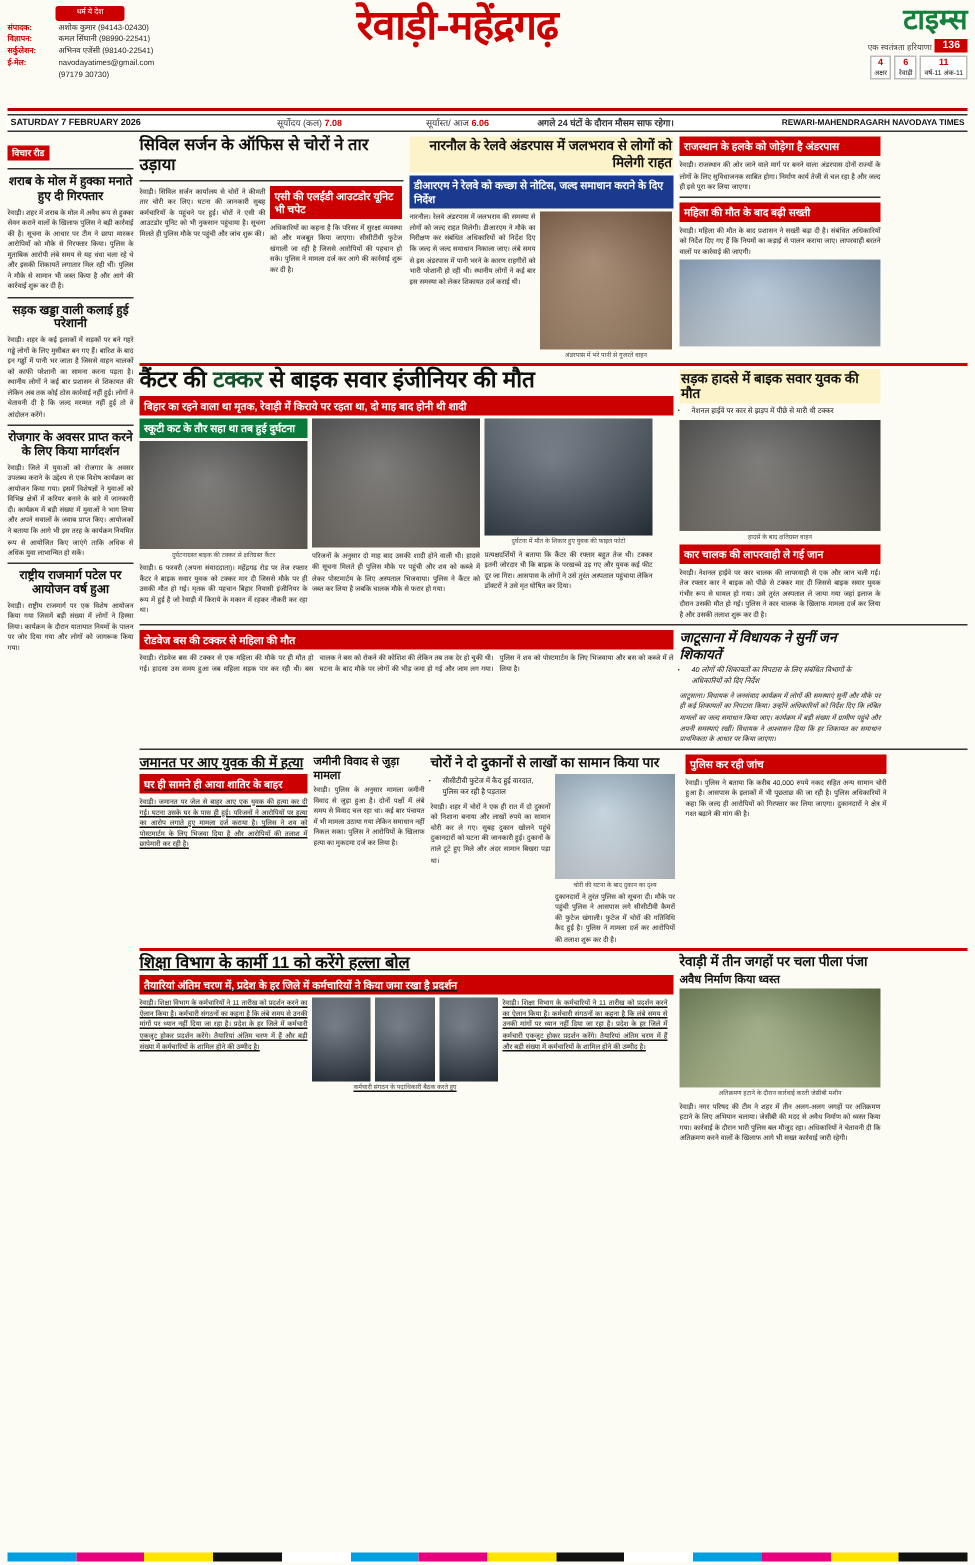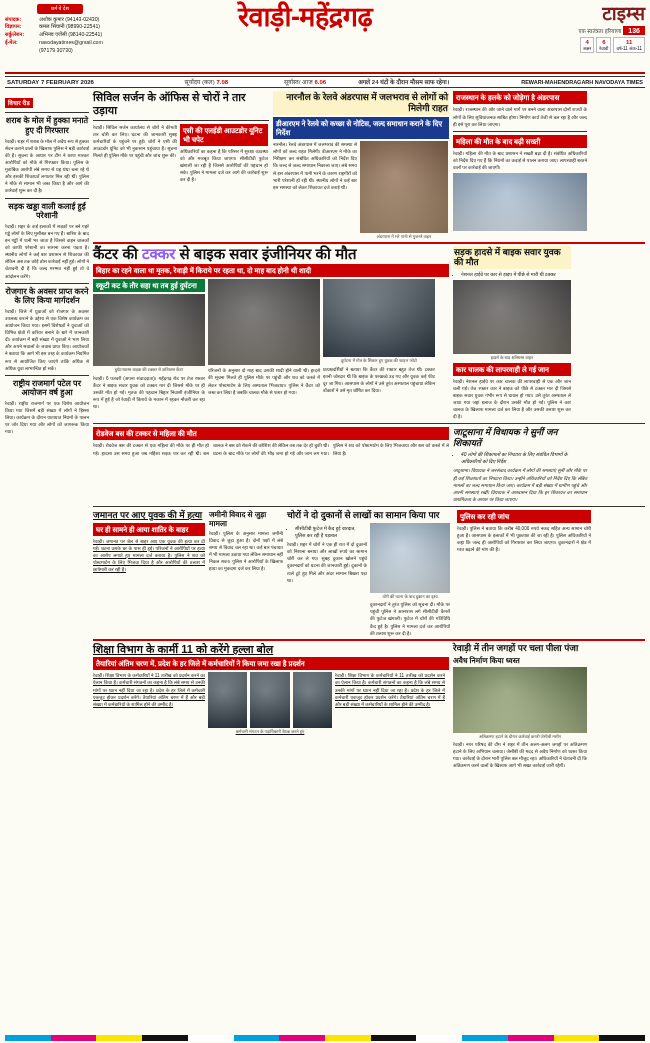--- a/index.html
+++ b/index.html
@@ -14,21 +14,21 @@
   
   .masthead{display:flex;align-items:stretch;border-bottom:2px solid #b00;padding-bottom:18px;}
   .mh-left{width:110px;font-size:5.2px;line-height:1.5;color:#222;}
   .mh-left .badge{display:block;width:46px;margin:0 auto 2px;text-align:center;background:#c00;color:#fff;font-size:5px;padding:1px 0;border-radius:2px;}
   .mh-left .row{display:flex;}
   .mh-left .row b{color:#c00;font-weight:bold;width:34px;display:inline-block;}
   .mh-center{flex:1;text-align:center;padding:0 2px;}
   .mh-title{font-size:27px;font-weight:bold;color:#c00;letter-spacing:-0.5px;line-height:1;}
   .mh-right{width:150px;text-align:right;}
   .mh-nav{font-size:21px;font-weight:bold;color:#1a3a8f;line-height:1;}
-  .mh-nav2{font-size:19px;font-weight:bold;color:#7f1d1d;line-height:1;text-align:right;}
+  .mh-nav2{font-size:19px;font-weight:bold;color:#15803d;line-height:1;text-align:right;}
   .mh-strip{font-size:5.5px;color:#444;margin-top:2px;}
   .mh-flags{display:flex;justify-content:flex-end;gap:2px;margin-top:2px;align-items:center;}
   .flagbox{font-size:4.5px;border:1px solid #bbb;padding:1px 2px;text-align:center;background:#fff;}
   .flagbox .n{font-weight:bold;color:#c00;font-size:6px;}
   .pricebox{background:#c00;color:#fff;font-size:7px;font-weight:bold;padding:1px 5px;}
   
   .datebar{display:flex;align-items:center;border-top:1px solid #333;border-bottom:1px solid #333;margin-top:2px;font-size:6px;padding:1px 2px;background:#fff;}
   .datebar .d1{font-weight:bold;width:150px;}
   .datebar .seg{flex:1;text-align:center;color:#333;}
   .datebar .seg b{color:#c00;}
@@ -36,21 +36,21 @@
   
   .cols{display:flex;gap:4px;margin-top:3px;height:905px;}
   .col-left{width:84px;}
   .col-mid{flex:1;}
   .rule{border-top:1px solid #333;margin:3px 0;}
   .kicker{background:#c00;color:#fff;font-size:6px;font-weight:bold;padding:1px 3px;display:inline-block;}
   .boxhead{font-size:7px;font-weight:bold;background:#c00;color:#fff;padding:2px 3px;}
   .boxhead.blue{background:#1a3a8f;}
   .boxhead.green{background:#0a7a3a;}
   .h1{font-size:15px;font-weight:bold;line-height:1.12;color:#111;}
-  .h1 .blue{color:#8b5cf6;}
+  .h1 .blue{color:#14532d;}
   .h2{font-size:11px;font-weight:bold;line-height:1.15;}
   .h3{font-size:9px;font-weight:bold;line-height:1.2;}
   .h4{font-size:7.5px;font-weight:bold;line-height:1.2;}
   .body{font-size:4.6px;line-height:1.55;text-align:justify;color:#222;}
   .cap{font-size:4.2px;color:#444;text-align:center;line-height:1.3;margin-top:1px;}
   .side-head{font-size:8px;font-weight:bold;line-height:1.2;color:#111;text-align:center;}
   
   .ph{background:#9aa3ab;position:relative;overflow:hidden;}
   .ph.sky{background:linear-gradient(#8fa9c4,#c7d3dc);}
   .ph.dark{background:linear-gradient(#4b4b4b,#767068);}
@@ -218,21 +218,21 @@
             <div style="width:112px;">
               <div class="ph portrait" style="height:78px;">
                   <div class="vig"></div>
                 </div>
               <div class="cap">दुर्घटना में मौत के शिकार हुए युवक की फाइल फोटो</div>
               <div class="body mt2">प्रत्यक्षदर्शियों ने बताया कि कैंटर की रफ्तार बहुत तेज थी। टक्कर इतनी जोरदार थी कि बाइक के परखच्चे उड़ गए और युवक कई फीट दूर जा गिरा। आसपास के लोगों ने उसे तुरंत अस्पताल पहुंचाया लेकिन डॉक्टरों ने उसे मृत घोषित कर दिया।</div>
             </div>
           </div>
         </div>
 
-        <div style="width:118px;">
+        <div style="width:134px;">
           <div class="h3" style="background:#fdf3c9;padding:1px;">सड़क हादसे में बाइक सवार युवक की मौत</div>
           <ul class="bulletbox">
             <li>नेशनल हाईवे पर कार से झड़प में पीछे से मारी थी टक्कर</li>
           </ul>
           <div class="ph dark" style="height:74px;">
               <div class="vig"></div>
             </div>
           <div class="cap">हादसे के बाद क्षतिग्रस्त वाहन</div>
           <div class="boxhead mt2">कार चालक की लापरवाही ले गई जान</div>
           <div class="body mt2">रेवाड़ी। नेशनल हाईवे पर कार चालक की लापरवाही से एक और जान चली गई। तेज रफ्तार कार ने बाइक को पीछे से टक्कर मार दी जिससे बाइक सवार युवक गंभीर रूप से घायल हो गया। उसे तुरंत अस्पताल ले जाया गया जहां इलाज के दौरान उसकी मौत हो गई। पुलिस ने कार चालक के खिलाफ मामला दर्ज कर लिया है और उसकी तलाश शुरू कर दी है।</div>

